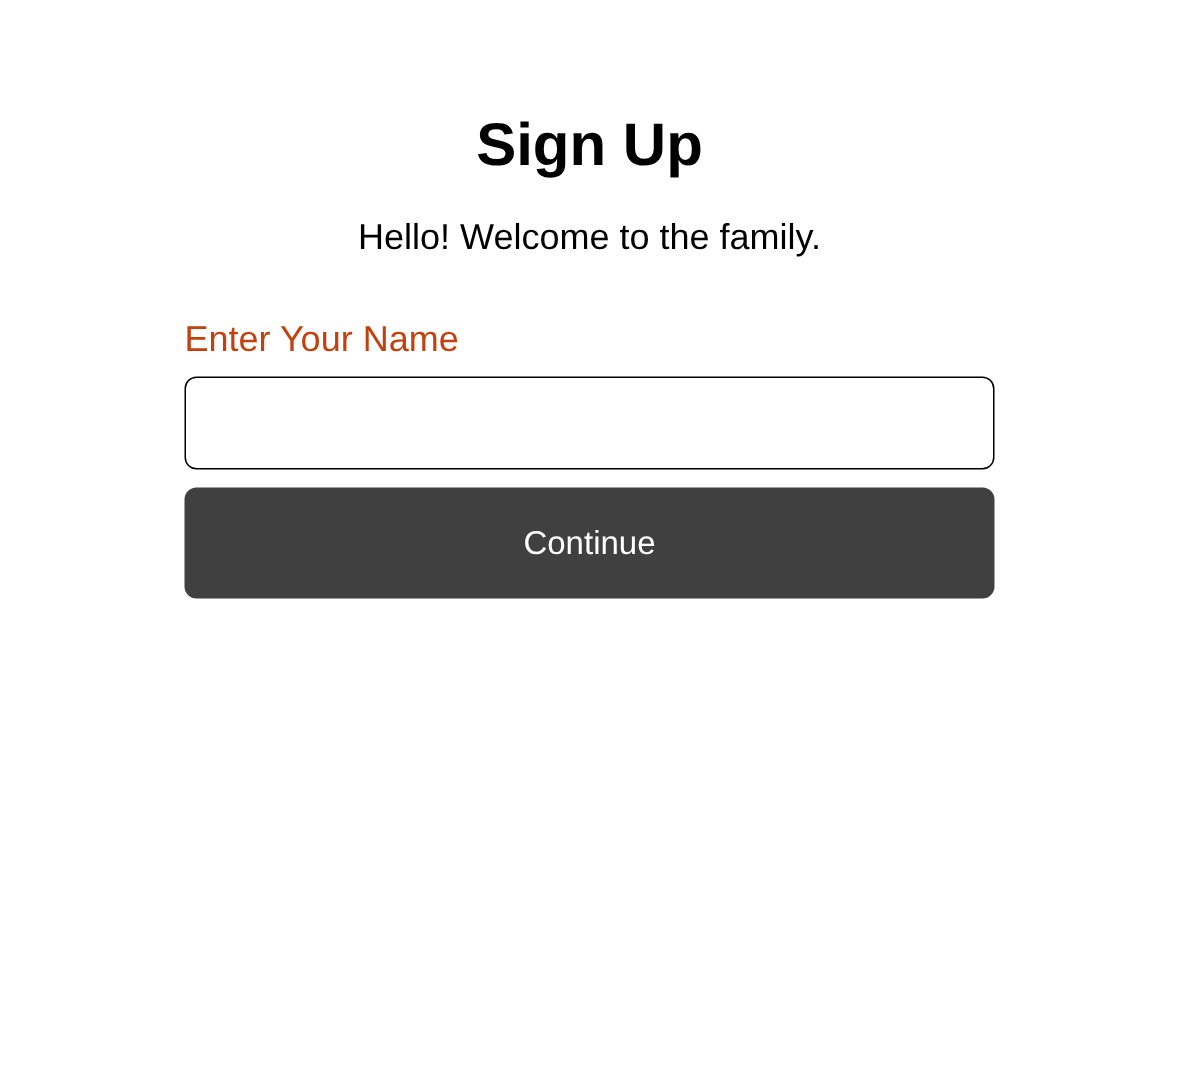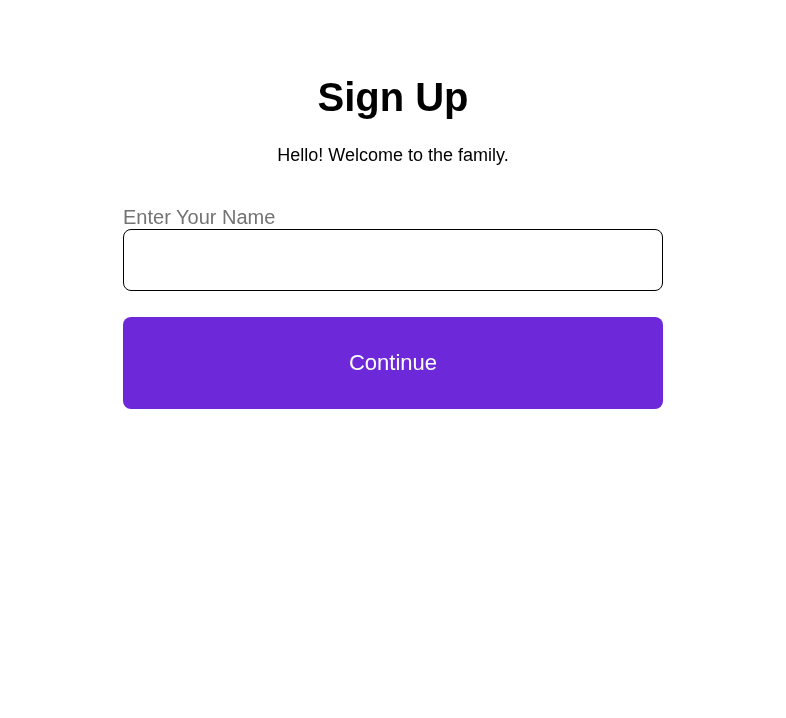--- a/index.html
+++ b/index.html
@@ -20,45 +20,46 @@
     }
     .heading {
       text-align: center;
       font-size: 40px;
       font-weight: 700;
       color: #000;
       margin-bottom: 25px;
     }
     .subheading {
       text-align: center;
-      font-size: 18px;
+      font-size: 24px;
       color: #000;
       font-weight: 400;
       margin-bottom: 40px;
     }
     .label {
-      font-size: 20px;
-      color: #737373;
+      font-size: 24px;
+      color: #c2410c;
+      margin-bottom: 10px;
       display: block;
     }
     .input {
       width: 100%;
       height: 62px;
       border: 1px solid #000;
       border-radius: 8px;
       font-size: 20px;
       padding: 0 16px;
       background: #fff;
       outline: none;
     }
     .button {
       width: 100%;
-      height: 92px;
-      margin-top: 26px;
-      background: #6d28d9;
+      height: 74px;
+      margin-top: 12px;
+      background: #404040;
       color: #fff;
       border: none;
       border-radius: 8px;
       font-size: 22px;
       font-weight: 400;
       cursor: pointer;
     }
   </style>
 </head>
 <body>

